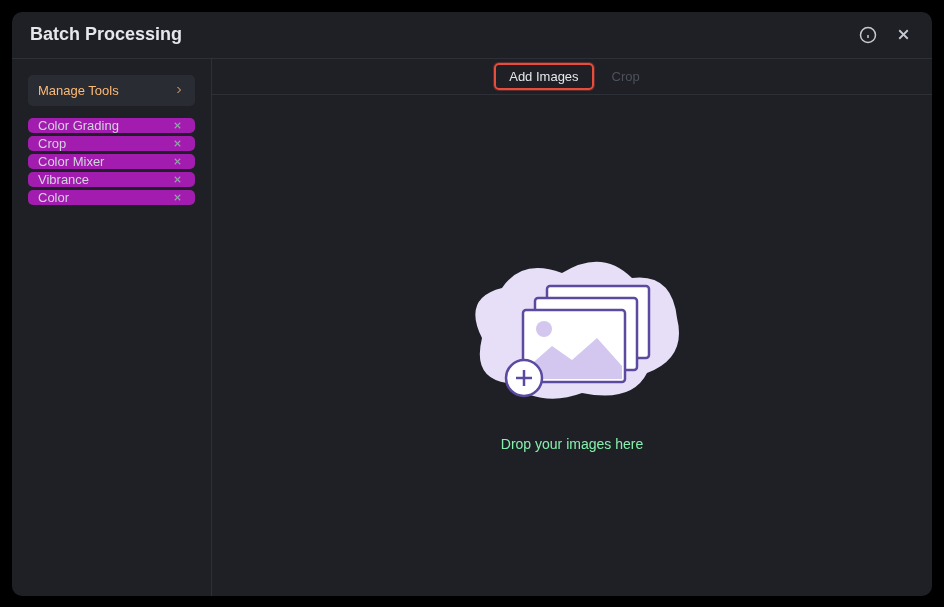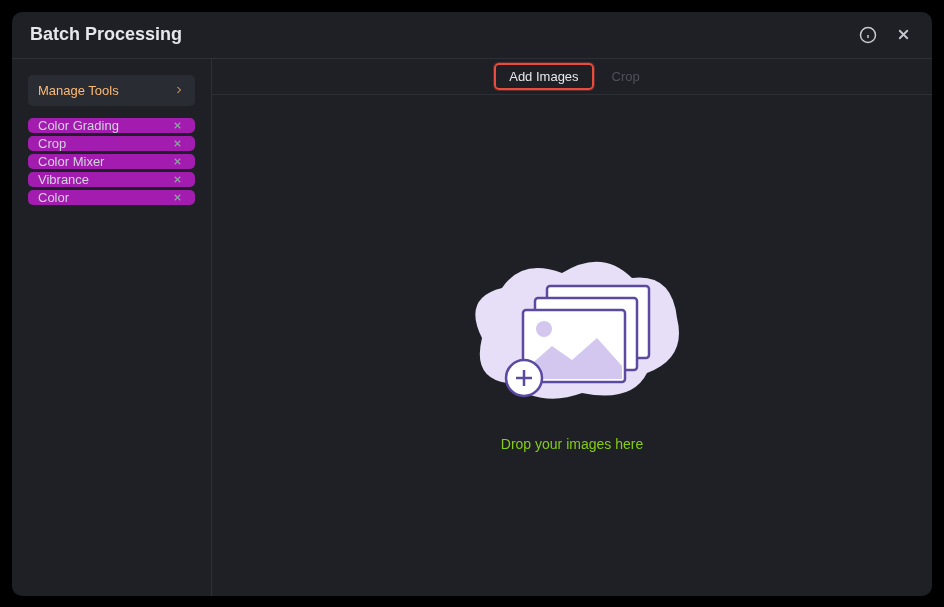--- a/index.html
+++ b/index.html
@@ -141,21 +141,21 @@
     }
     .drop-area {
       flex: 1;
       display: flex;
       flex-direction: column;
       align-items: center;
       justify-content: center;
       gap: 18px;
     }
     .drop-text {
-      color: #84cc16;
+      color: #86efac;
       font-size: 14px;
     }
     .illustration {
       width: 240px;
       height: 180px;
     }
   </style>
 </head>
 <body>
 

